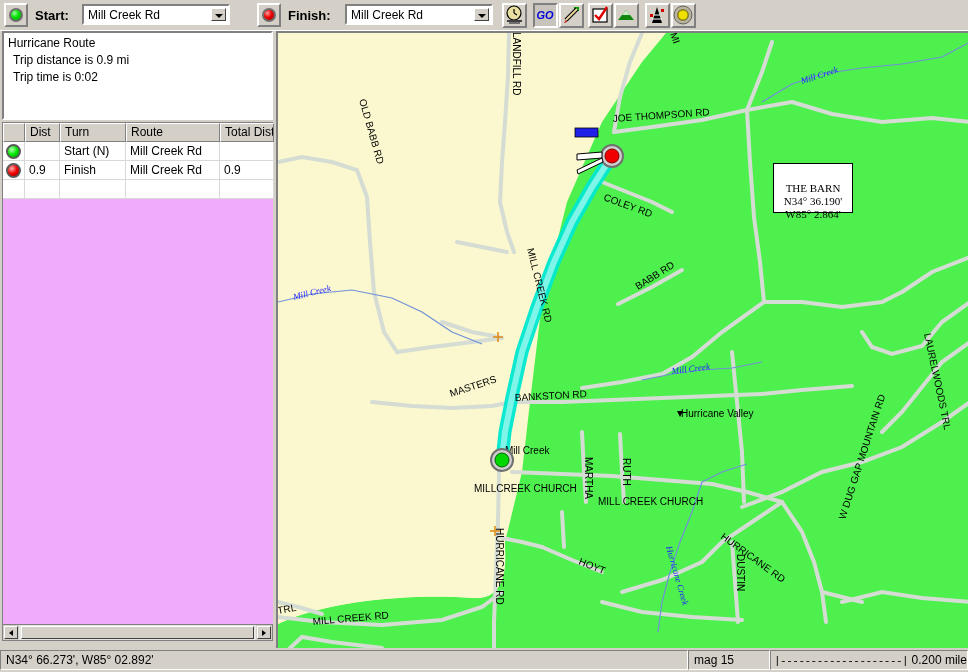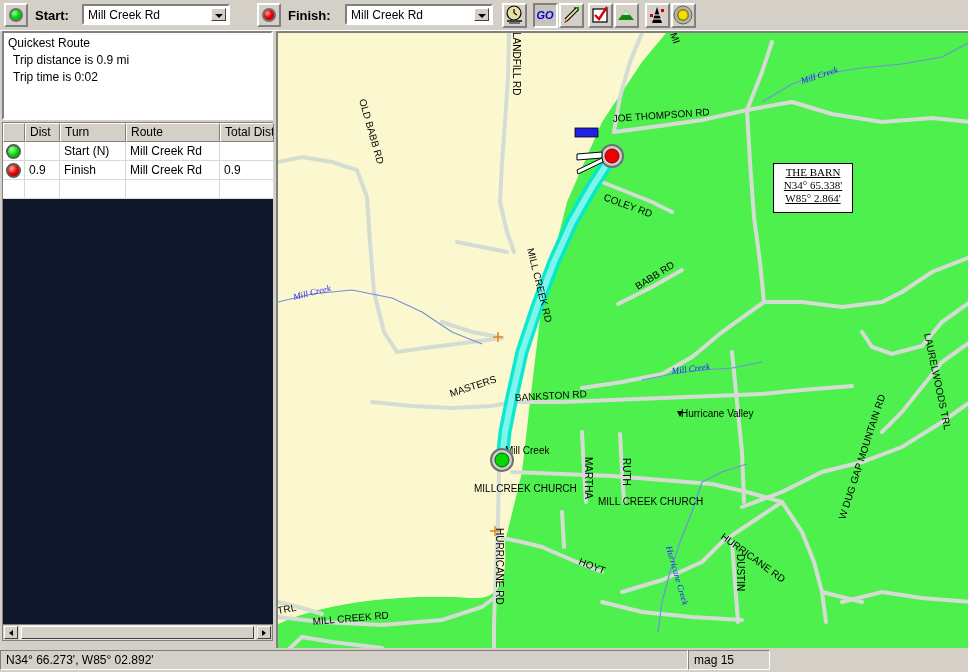--- a/index.html
+++ b/index.html
@@ -71,21 +71,21 @@
     position:absolute;left:2px;top:0px;width:271px;height:89px;background:#fff;
     border-top:2px solid #808080;border-left:2px solid #808080;
     border-right:2px solid #fff;border-bottom:2px solid #fff;
     box-sizing:border-box;
   }
   .summary div{white-space:nowrap;font-size:12px;}
   .sum-l1{position:absolute;left:4px;top:3px;}
   .sum-l2{position:absolute;left:9px;top:20px;}
   .sum-l3{position:absolute;left:9px;top:37px;}
 
-  .grid{position:absolute;left:2px;top:91px;width:271px;height:502px;background:#0f172a;
+  .grid{position:absolute;left:2px;top:91px;width:271px;height:502px;background:#f0abfc;
         border-left:1px solid #808080;border-top:1px solid #808080;box-sizing:border-box;}
   .ghead{position:relative;height:19px;background:#d4d0c8;}
   .ghead .hc{
     position:absolute;top:0;height:19px;background:#d4d0c8;
     border-top:1px solid #fff;border-left:1px solid #fff;
     border-right:1px solid #808080;border-bottom:1px solid #808080;
     box-sizing:border-box;font-size:12px;padding-left:4px;line-height:17px;
     white-space:nowrap;overflow:hidden;
   }
   .grow{position:relative;height:19px;background:#fff;padding-left:12px;}
@@ -125,21 +125,21 @@
     position:absolute;left:276px;top:31px;width:692px;height:617px;
     border-left:2px solid #808080;border-top:2px solid #808080;box-sizing:border-box;
     background:#fbf8cf;overflow:hidden;
   }
   .mapsvg{position:absolute;left:0;top:0;}
 
   .callout{
     position:absolute;left:495px;top:130px;width:80px;height:50px;
     background:#fff;border:1px solid #000;box-sizing:border-box;
     font-family:"Liberation Serif", serif;font-size:11px;text-align:center;
-    line-height:13px;padding-top:2px;z-index:6;text-decoration:underline;
+    line-height:13px;padding-top:18px;z-index:6;
   }
 
   
   .status{position:absolute;left:0;top:650px;width:968px;height:22px;background:#d4d0c8;}
   .status .cell{
     position:absolute;top:0;height:20px;background:#d4d0c8;
     border-top:1px solid #808080;border-left:1px solid #808080;
     border-right:1px solid #fff;border-bottom:1px solid #fff;
     box-sizing:border-box;font-size:12px;line-height:18px;padding-left:5px;
     white-space:nowrap;overflow:hidden;
@@ -228,21 +228,21 @@
         <circle cx="10" cy="10" r="5" fill="#f0e000" stroke="#908000" stroke-width="1"></circle>
       </svg>
     </div>
 
     <div class="tb-sep-bottom"></div>
   </div>
 
   <div class="leftpanel">
 
     <div class="summary">
-      <div class="sum-l1">Quickest Route</div>
+      <div class="sum-l1">Hurricane Route</div>
       <div class="sum-l2">Trip distance is 0.9 mi</div>
       <div class="sum-l3">Trip time is 0:02</div>
     </div>
 
     <div class="grid">
       <div class="ghead">
         <div class="hc" style="left:0px;width:22px;"></div>
         <div class="hc" style="left:22px;width:35px;">Dist</div>
         <div class="hc" style="left:57px;width:66px;">Turn</div>
         <div class="hc" style="left:123px;width:94px;">Route</div>
@@ -442,23 +442,27 @@
       </g>
 
       <g stroke="#000" stroke-width="1" fill="#fff">
         <polygon points="575,152 600,150 600,156 575,158"></polygon>
         <polygon points="575,168 600,156 601,160 576,172"></polygon>
       </g>
     </svg>
 
     <div class="callout">
       <div>THE BARN</div>
-      <div>N34° 65.338'</div>
+      <div>N34° 36.190'</div>
       <div>W85° 2.864'</div>
     </div>
   </div>
 
   <div class="status">
     <div class="cell" style="left:0px;width:688px;">N34° 66.273', W85° 02.892'</div>
     <div class="cell" style="left:688px;width:82px;">mag 15</div>
+    <div class="cell" style="left:770px;width:198px;padding-left:3px;">
+      <span class="scalebar">|--------------------|</span>
+      <span>0.200 mile</span>
+    </div>
   </div>
 
 </div>
 
 </body></html>

